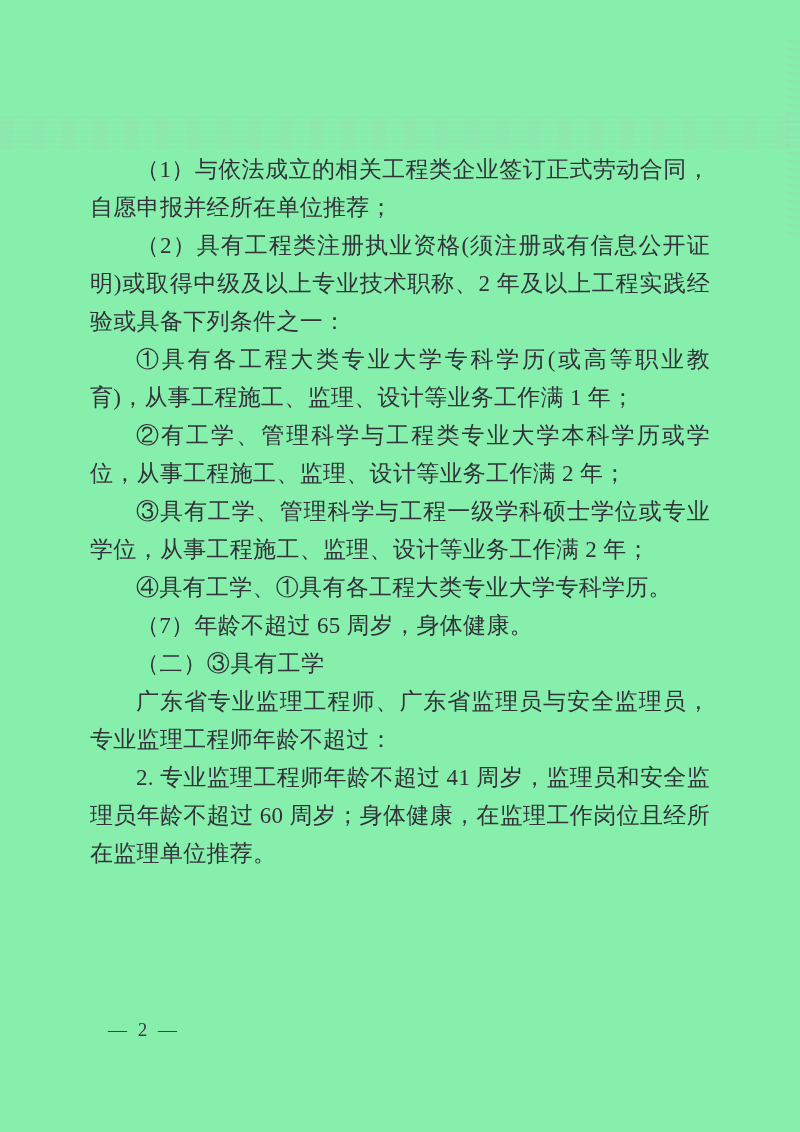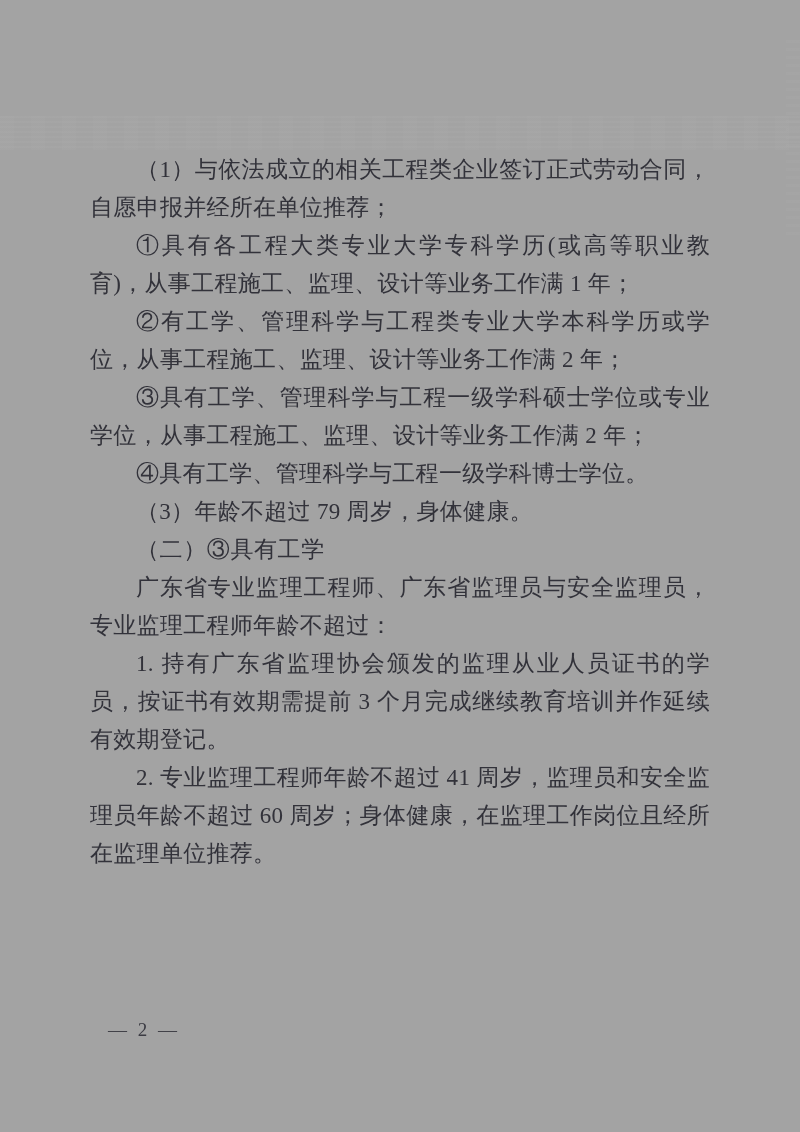--- a/index.html
+++ b/index.html
@@ -10,21 +10,21 @@
     width: 800px;
     height: 1132px;
     position: relative;
     background: #fcfcfb;
     overflow: hidden;
     font-family: "Liberation Serif", "DejaVu Serif", serif;
   }
   .page {
     position: absolute;
     inset: 0;
-    background: #a3a3a3;
+    background: #86efac;
     padding-left: 12px;
   }
   
   .noise-band-top {
     position: absolute;
     left: 0;
     top: 116px;
     width: 100%;
     height: 34px;
     background:
@@ -78,26 +78,26 @@
 </head>
 <body>
 
 <div class="page">
 
   <div class="noise-band-top"></div>
   <div class="noise-band-right"></div>
 
   <div class="doc-body">
     <p>（1）与依法成立的相关工程类企业签订正式劳动合同，自愿申报并经所在单位推荐；</p>
+    <p>（2）具有工程类注册执业资格(须注册或有信息公开证明)或取得中级及以上专业技术职称、2 年及以上工程实践经验或具备下列条件之一：</p>
     <p>①具有各工程大类专业大学专科学历(或高等职业教育)，从事工程施工、监理、设计等业务工作满 1 年；</p>
     <p>②有工学、管理科学与工程类专业大学本科学历或学位，从事工程施工、监理、设计等业务工作满 2 年；</p>
     <p>③具有工学、管理科学与工程一级学科硕士学位或专业学位，从事工程施工、监理、设计等业务工作满 2 年；</p>
-    <p>④具有工学、管理科学与工程一级学科博士学位。</p>
-    <p>（3）年龄不超过 79 周岁，身体健康。</p>
+    <p>④具有工学、①具有各工程大类专业大学专科学历。</p>
+    <p>（7）年龄不超过 65 周岁，身体健康。</p>
     <p class="section-heading">（二）③具有工学</p>
     <p>广东省专业监理工程师、广东省监理员与安全监理员，专业监理工程师年龄不超过：</p>
-    <p>1. 持有广东省监理协会颁发的监理从业人员证书的学员，按证书有效期需提前 3 个月完成继续教育培训并作延续有效期登记。</p>
     <p>2. 专业监理工程师年龄不超过 41 周岁，监理员和安全监理员年龄不超过 60 周岁；身体健康，在监理工作岗位且经所在监理单位推荐。</p>
   </div>
 
   <div class="page-footer">— 2 —</div>
 
 </div>
 
 </body></html>

